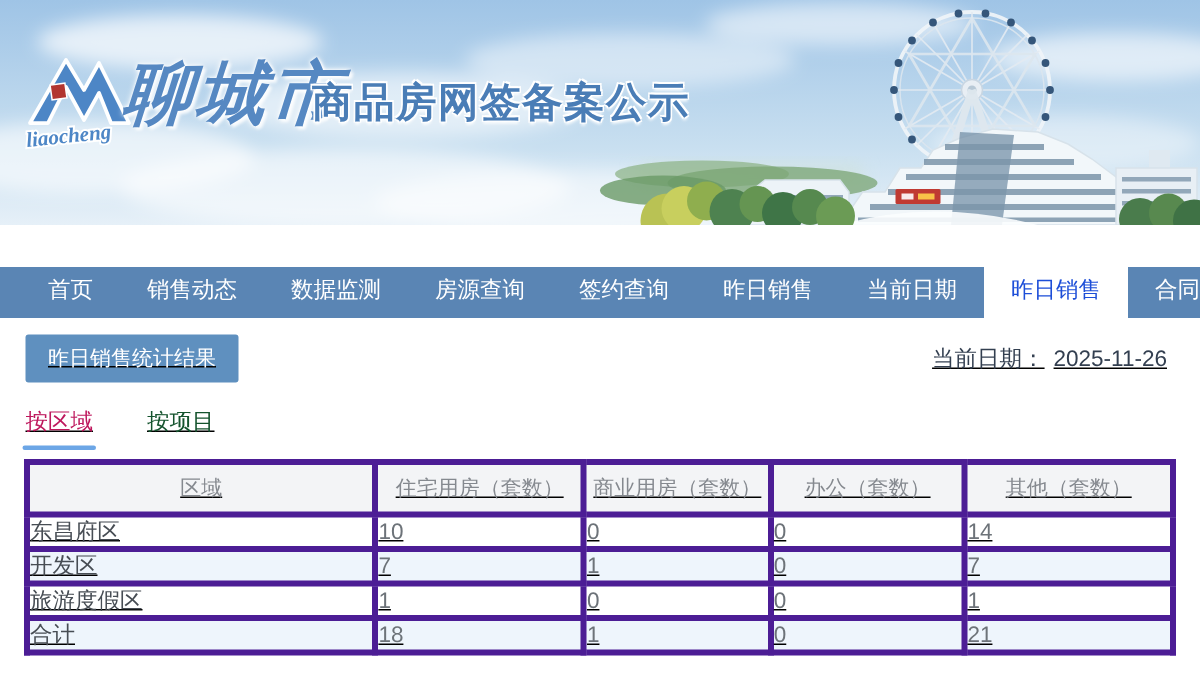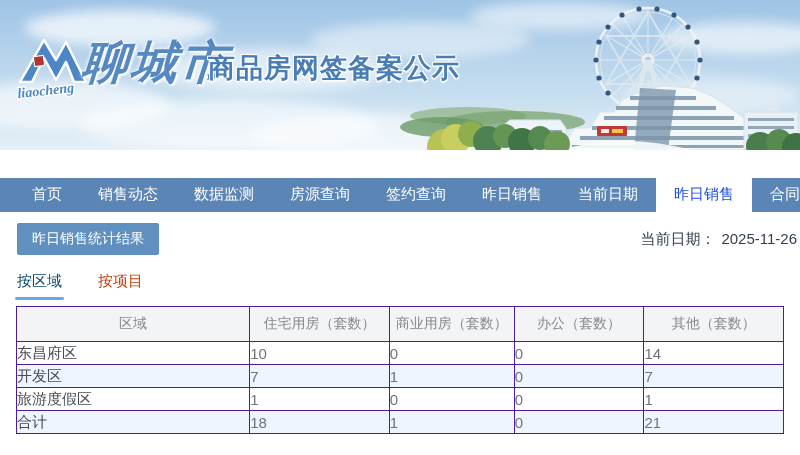--- a/index.html
+++ b/index.html
@@ -26,40 +26,40 @@
 
   
   .navbar { display:flex; height:34px; background:#5a85b4; padding-left:14px;margin-top:28px; }
   .nav-item {
     line-height:31px; padding:0 13px; margin:0 5px; font-size:15px; color:#fff;
     white-space:nowrap; cursor:pointer;
   }
   .nav-item.active { background:#fff; color:#1d4ed8; margin:0; padding:0 18px; }
 
   
-  .content { padding:11px 1px 0 16px; background:#fff; }
+  .content { padding:11px 20px 0 16px; background:#fff;text-decoration:underline; }
   .toolbar { display:flex; justify-content:space-between; align-items:center; }
   .section-label {
     background:#5f90bf; color:#fff; font-size:14px;
     padding:7px 15px; border-radius:2px; margin-left:1px;
   }
   .date-line { font-size:15px; color:#333f50; padding-right:2px; }
   .date-line .val { margin-left:6px; }
 
   .tabs { display:flex; gap:36px; margin:17px 0 0 1px; }
-  .tab { position:relative; font-size:15px; color:#c2410c; font-weight:500;
+  .tab { position:relative; font-size:15px; color:#14532d; font-weight:500;
          padding-bottom:9px; cursor:pointer; }
-  .tab.active { color:#0c4a6e; }
+  .tab.active { color:#be185d; }
   .tab .underline { position:absolute; left:-2px; right:-2px; bottom:0; height:3px;
          border-radius:2px; background:#6ca6e6; display:none; }
   .tab.active .underline { display:block; }
 
   table.stat { width:768px; margin-top:6px; border-collapse:collapse; table-layout:fixed; }
   table.stat th, table.stat td {
-    border:1px solid #4c1d95; font-weight:400;
+    border:4px solid #4c1d95; font-weight:400;
   }
   table.stat th { height:35px; background:#f3f4f6; color:#85898f; font-size:14px; }
   table.stat td { height:23px; font-size:15px; color:#6d7379; }
   table.stat td.region { color:#474d54; }
   table.stat tr.stripe td { background:#eef5fc; }
   col.c0 { width:30.4%; } col.c1 { width:18.2%; } col.c2 { width:16.3%; }
   col.c3 { width:16.9%; } col.c4 { width:18.2%; }
 </style>
 </head>
 <body>

